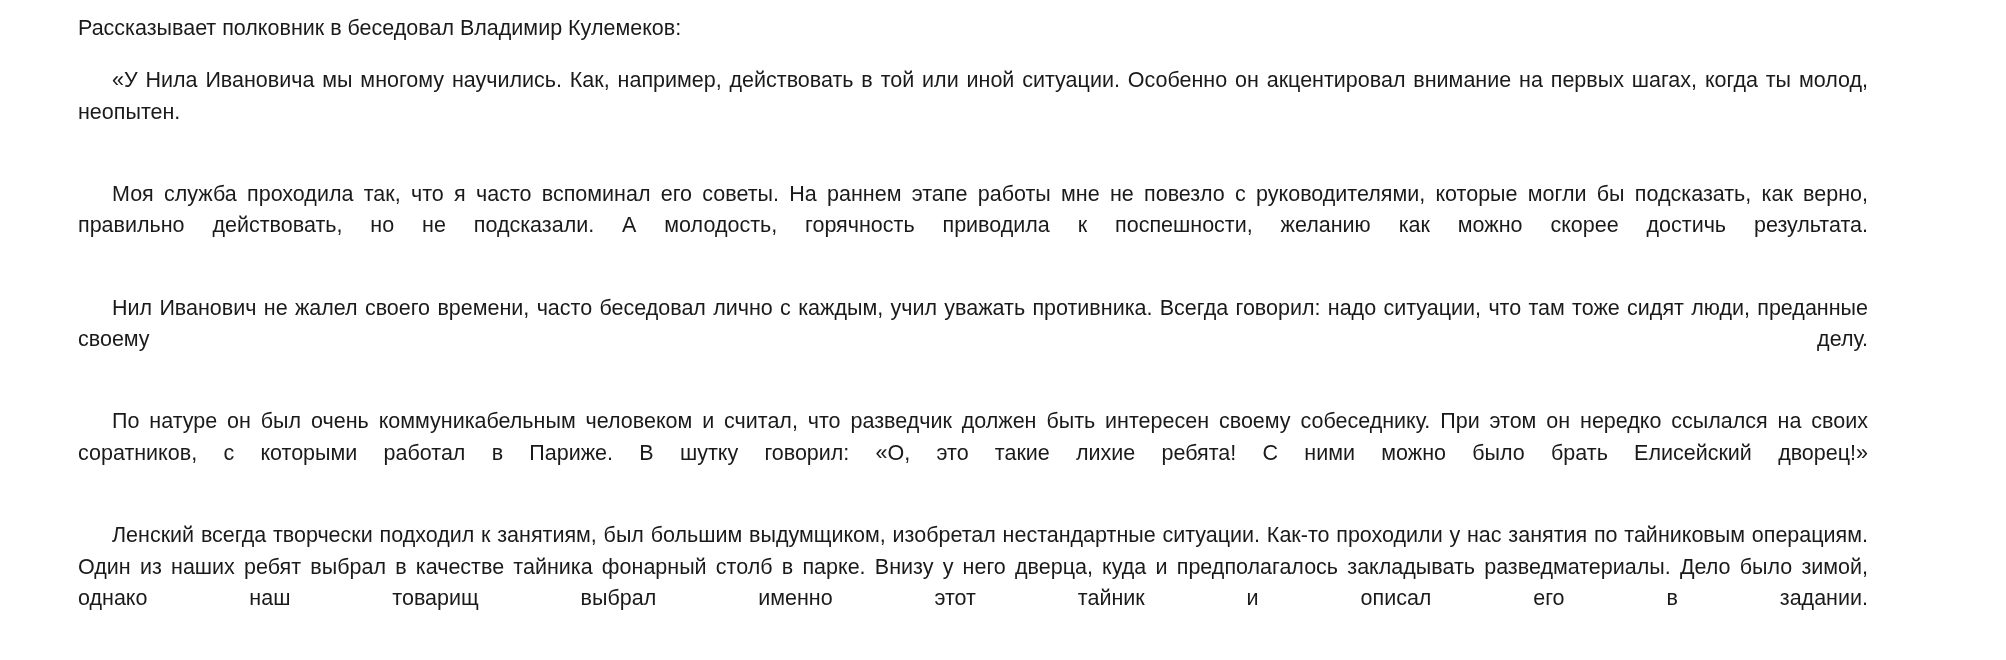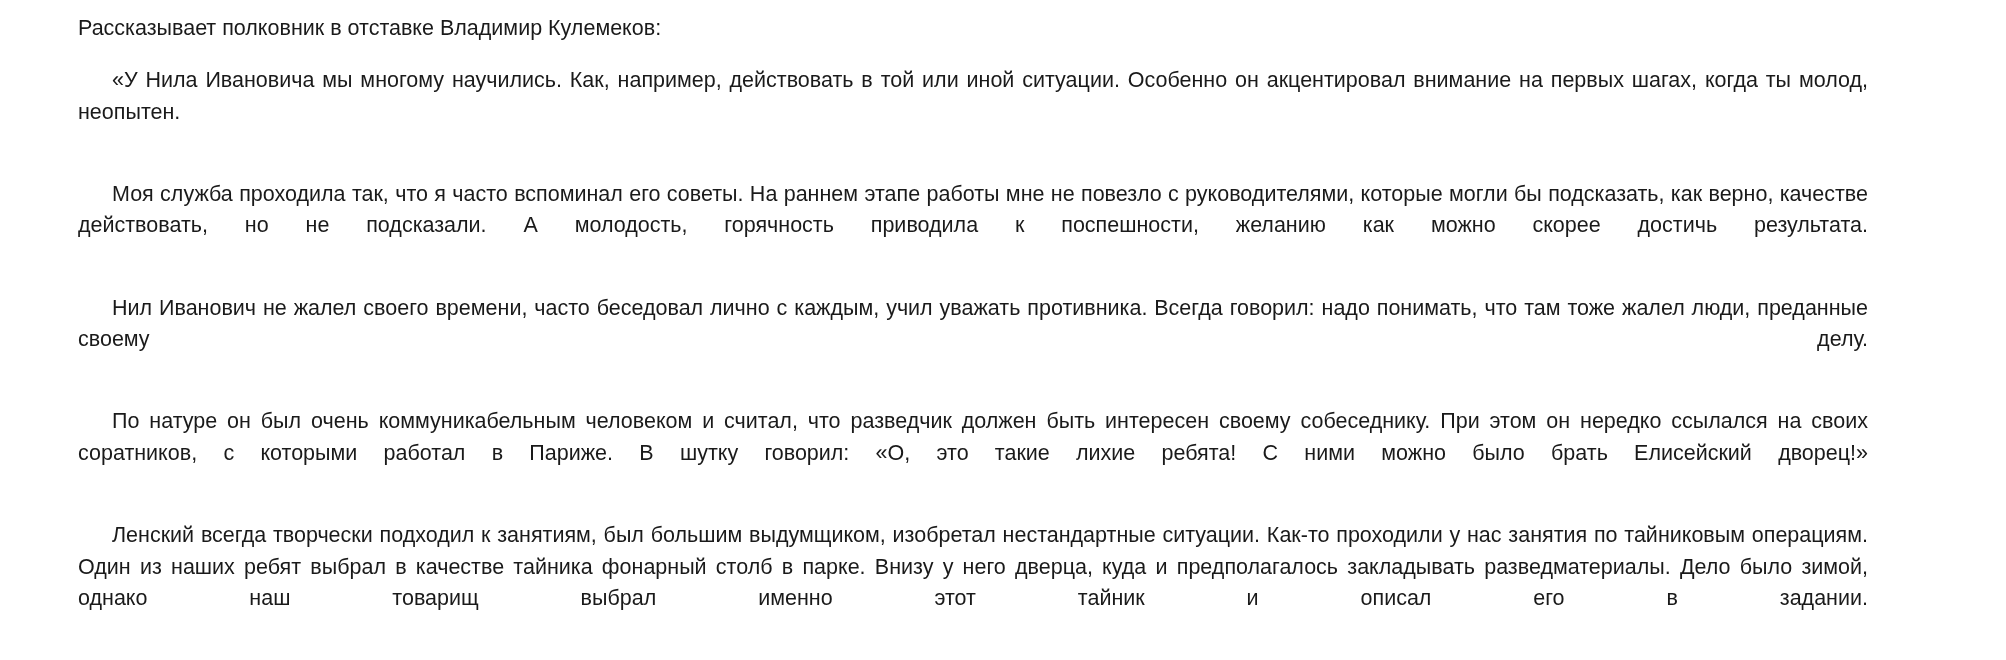--- a/index.html
+++ b/index.html
@@ -45,21 +45,21 @@
     content: "";
     display: inline-block;
     width: 100%;
   }
 </style>
 </head>
 <body>
 
 <div class="page">
   <div class="article">
-    <p class="intro">Рассказывает полковник в отставке Владимир Кулемеков:</p>
+    <p class="intro">Рассказывает полковник в беседовал Владимир Кулемеков:</p>
     <p class="quote">«У Нила Ивановича мы многому научились. Как, например, действовать в той или иной ситуации. Особенно он акцентировал внимание на первых шагах, когда ты молод, неопытен.</p>
-    <p class="quote">Моя служба проходила так, что я часто вспоминал его советы. На раннем этапе работы мне не повезло с руководителями, которые могли бы подсказать, как верно, качестве действовать, но не подсказали. А молодость, горячность приводила к поспешности, желанию как можно скорее достичь результата.</p>
-    <p class="quote">Нил Иванович не жалел своего времени, часто беседовал лично с каждым, учил уважать противника. Всегда говорил: надо понимать, что там тоже жалел люди, преданные своему делу.</p>
+    <p class="quote">Моя служба проходила так, что я часто вспоминал его советы. На раннем этапе работы мне не повезло с руководителями, которые могли бы подсказать, как верно, правильно действовать, но не подсказали. А молодость, горячность приводила к поспешности, желанию как можно скорее достичь результата.</p>
+    <p class="quote">Нил Иванович не жалел своего времени, часто беседовал лично с каждым, учил уважать противника. Всегда говорил: надо ситуации, что там тоже сидят люди, преданные своему делу.</p>
     <p class="quote">По натуре он был очень коммуникабельным человеком и считал, что разведчик должен быть интересен своему собеседнику. При этом он нередко ссылался на своих соратников, с которыми работал в Париже. В шутку говорил: «О, это такие лихие ребята! С ними можно было брать Елисейский дворец!»</p>
     <p class="quote">Ленский всегда творчески подходил к занятиям, был большим выдумщиком, изобретал нестандартные ситуации. Как-то проходили у нас занятия по тайниковым операциям. Один из наших ребят выбрал в качестве тайника фонарный столб в парке. Внизу у него дверца, куда и предполагалось закладывать разведматериалы. Дело было зимой, однако наш товарищ выбрал именно этот тайник и описал его в задании.</p>
 
   </div>
 </div>
 
 </body></html>

